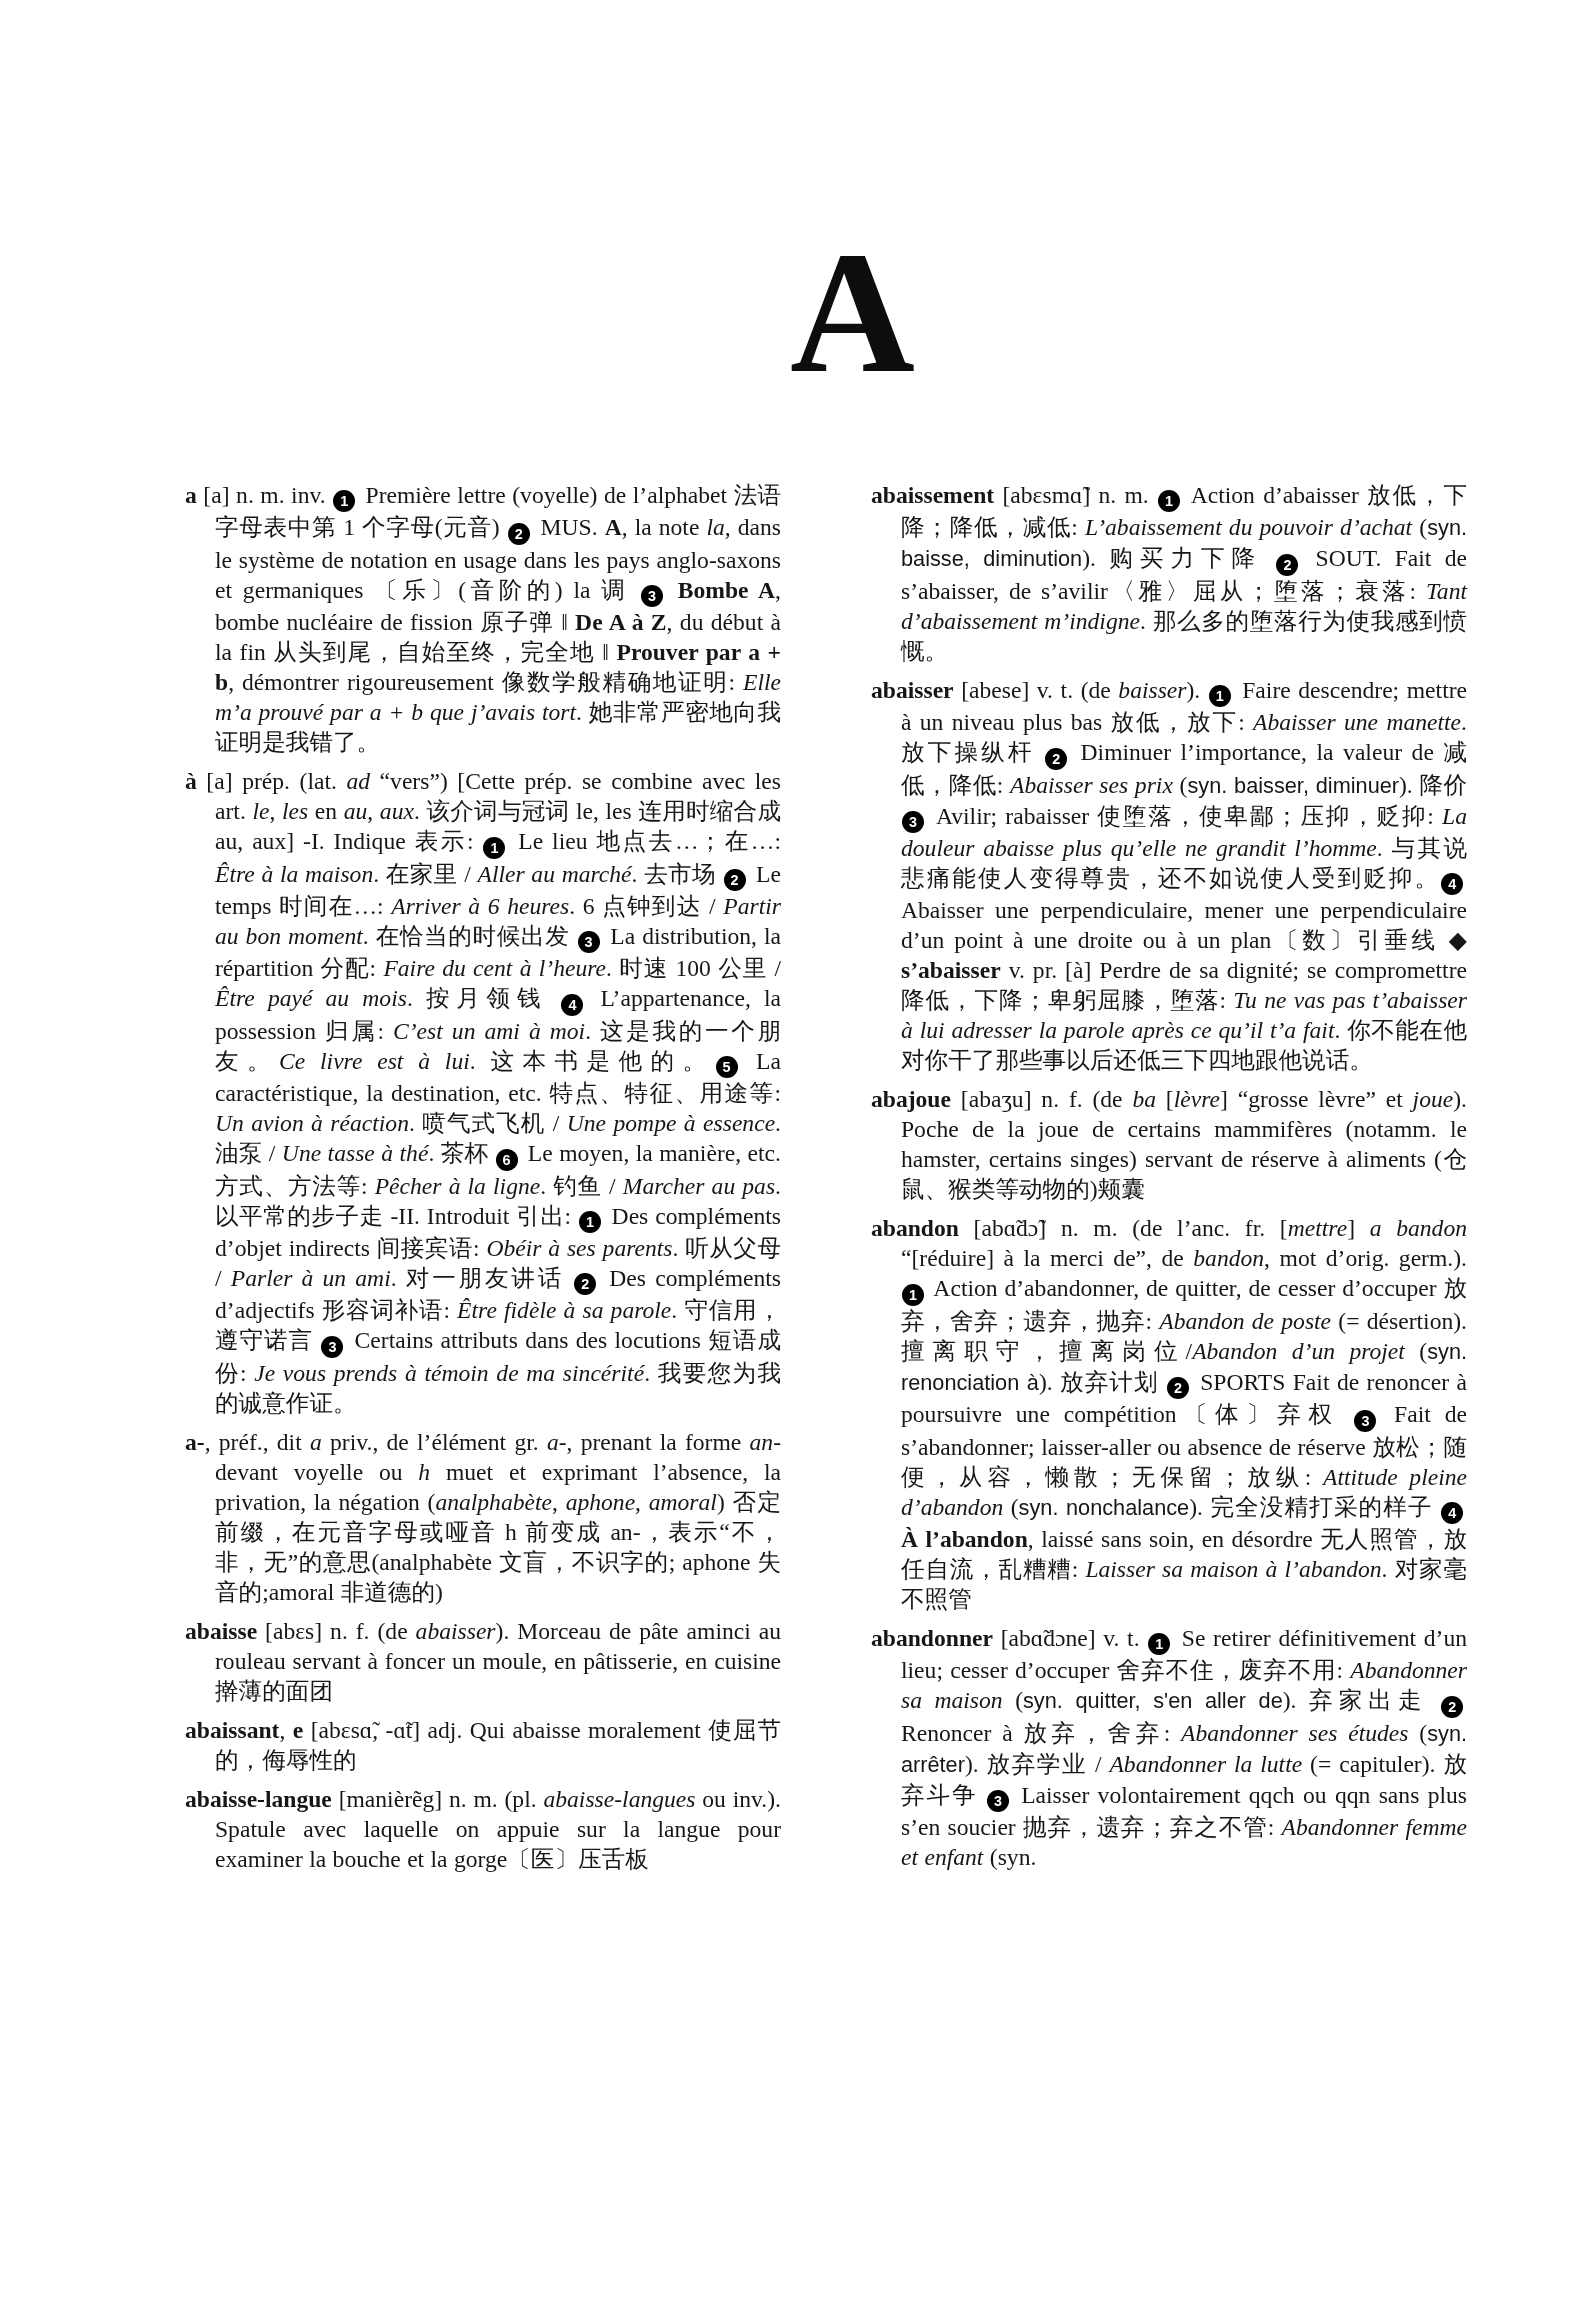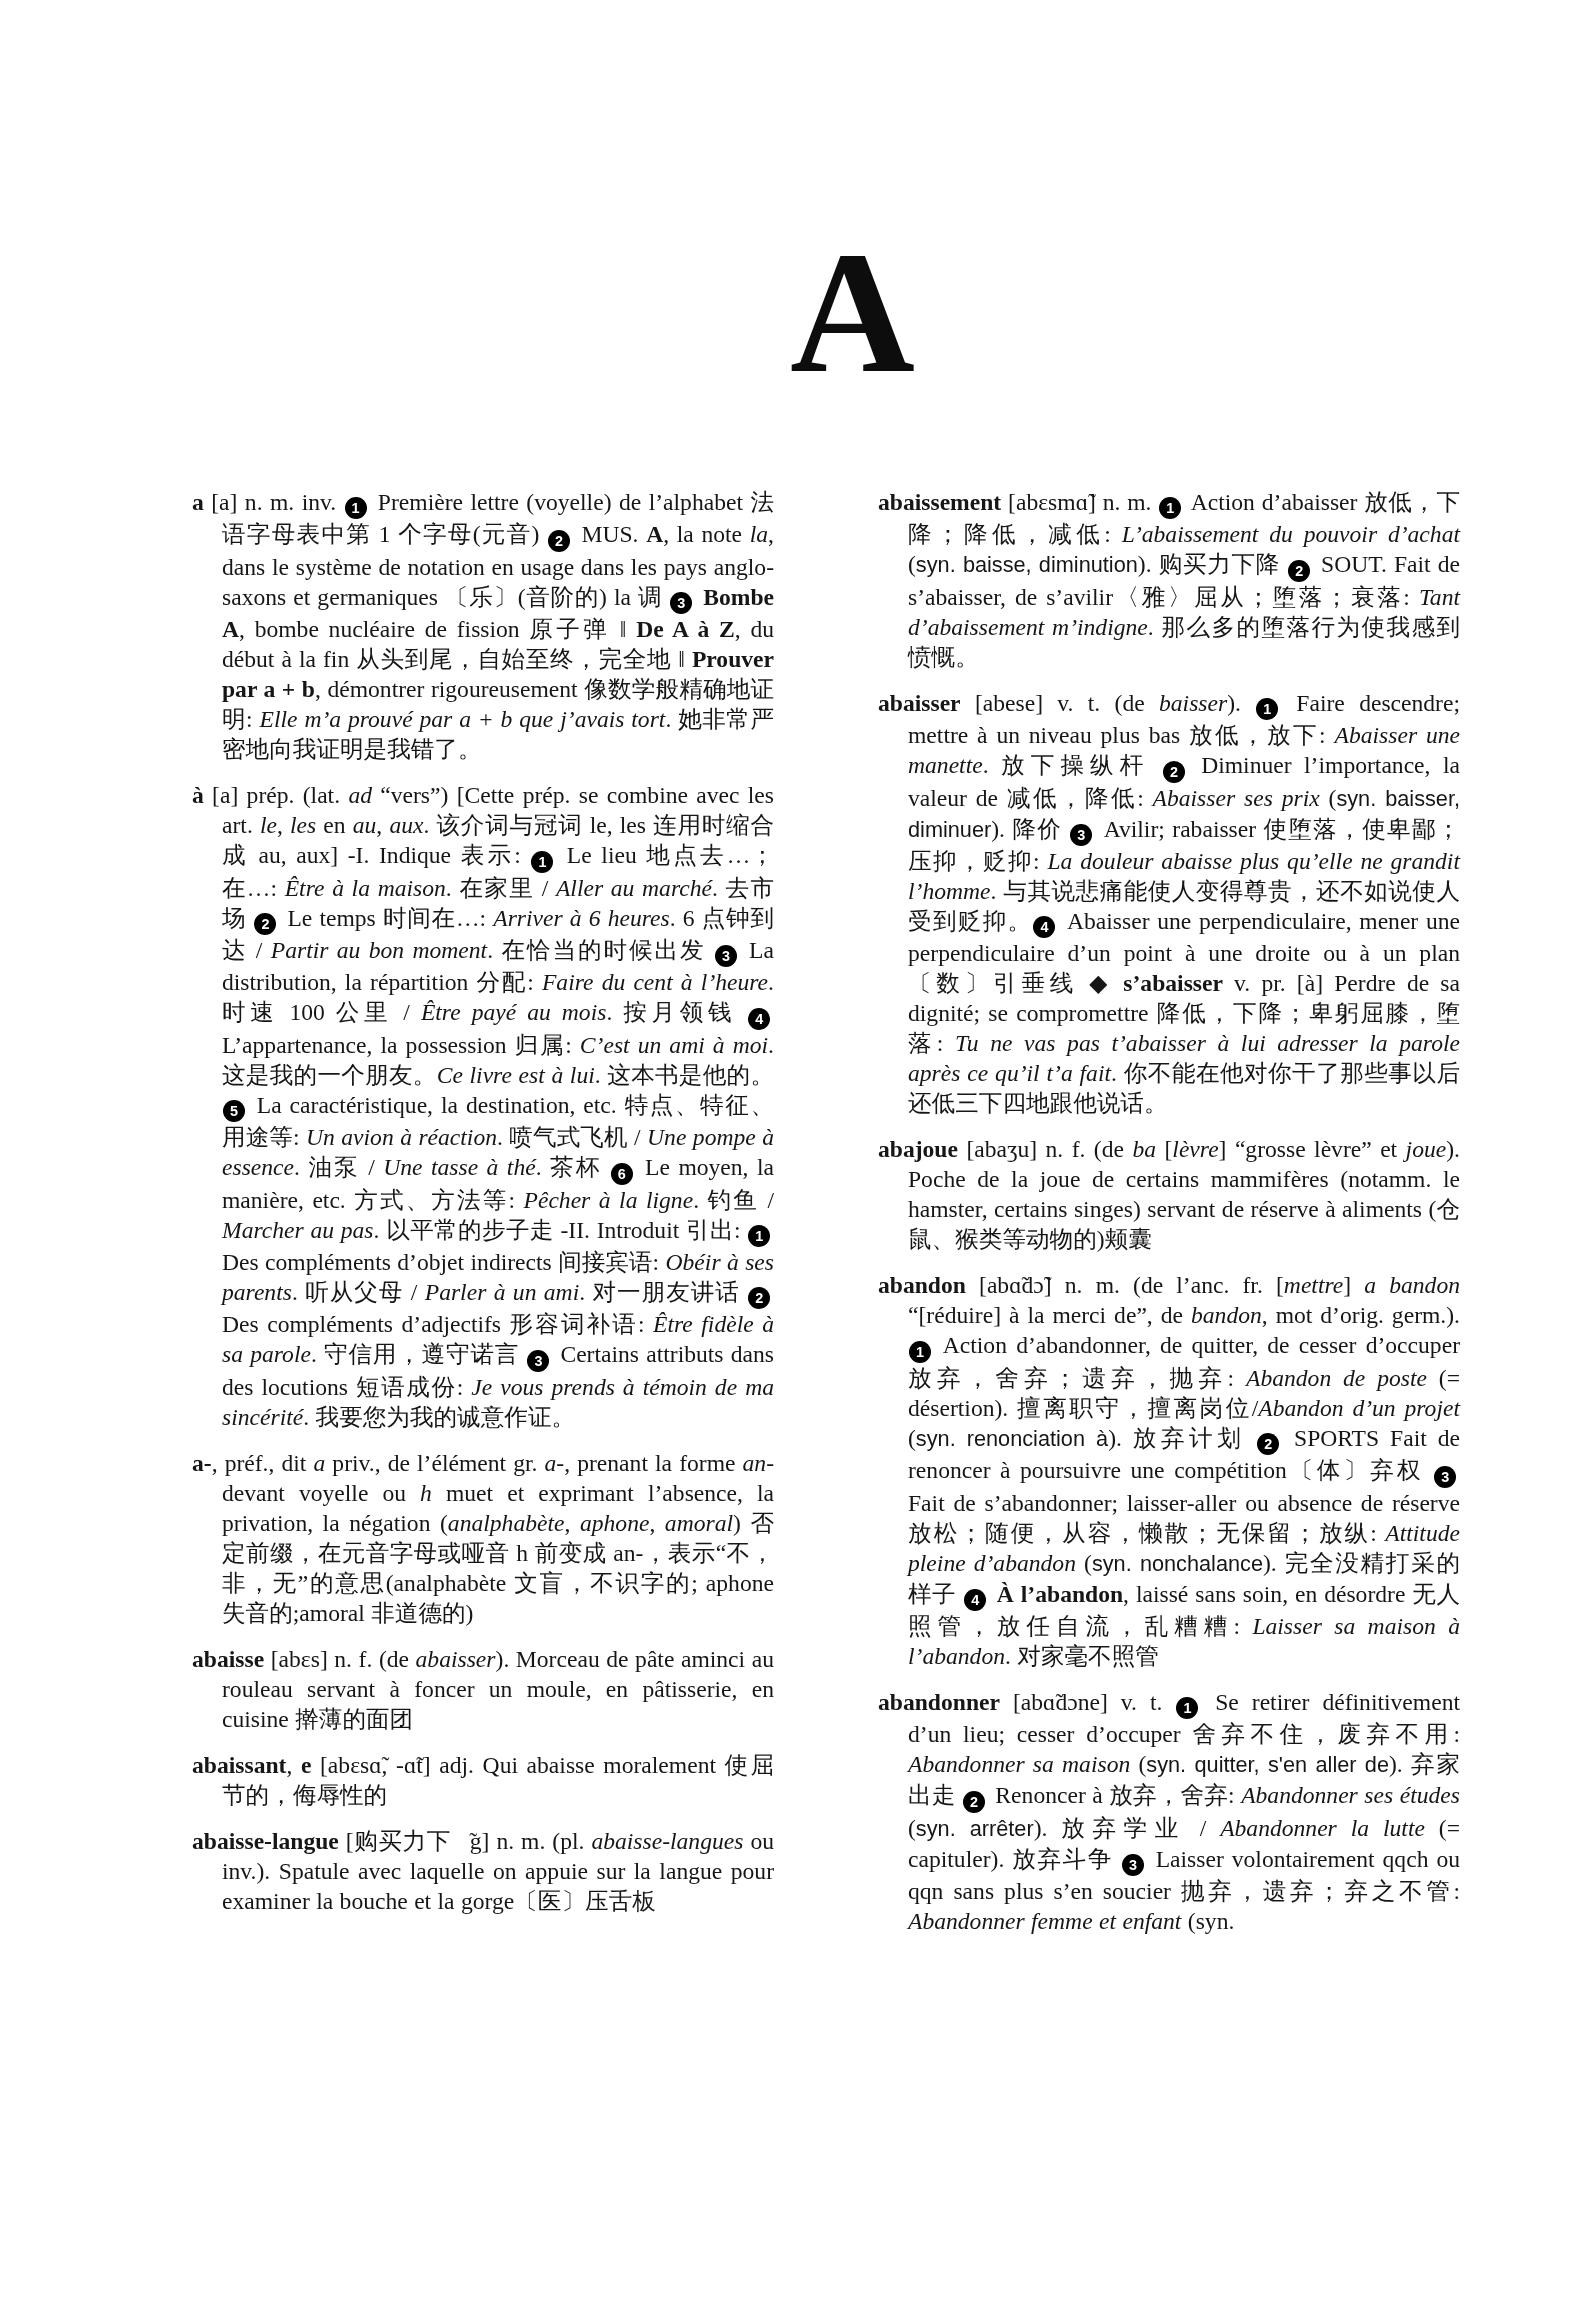--- a/index.html
+++ b/index.html
@@ -30,21 +30,21 @@
     display: flex;
     gap: 72px;
     margin-left: 176px;
     width: 1301px;
   }
   .col {
     width: 614px;
     flex: 0 0 614px;
   }
   p.entry {
-    margin: 16px;
+    margin: 9px;
     padding-left: 30px;
     text-indent: -30px;
     font-size: 23.6px;
     line-height: 30px;
     text-align: justify;
     word-spacing: 0.5px;
   }
   .seg-b { font-weight: bold; }
   .seg-i { font-style: italic; }
   .seg-s {
@@ -74,21 +74,21 @@
 <div class="page">
   <div class="section-letter">A</div>
 
   <div class="columns">
     <div class="col">
         <p class="entry"><span class="seg-b">a</span><span class="seg-n"> [a] n. m. inv. </span><span class="seg-num">1</span><span class="seg-n"> Première lettre (voyelle) de l’alphabet 法语字母表中第 1 个字母(元音) </span><span class="seg-num">2</span><span class="seg-n"> MUS. </span><span class="seg-b">A</span><span class="seg-n">, la note </span><span class="seg-i">la</span><span class="seg-n">, dans le système de notation en usage dans les pays anglo-saxons et germaniques 〔乐〕(音阶的) la 调 </span><span class="seg-num">3</span><span class="seg-b"> Bombe A</span><span class="seg-n">, bombe nucléaire de fission 原子弹 ‖ </span><span class="seg-b">De A à Z</span><span class="seg-n">, du début à la fin 从头到尾，自始至终，完全地 ‖ </span><span class="seg-b">Prouver par a + b</span><span class="seg-n">, démontrer rigoureusement 像数学般精确地证明: </span><span class="seg-i">Elle m’a prouvé par a + b que j’avais tort</span><span class="seg-n">. 她非常严密地向我证明是我错了。</span></p>
         <p class="entry"><span class="seg-b">à</span><span class="seg-n"> [a] prép. (lat. </span><span class="seg-i">ad</span><span class="seg-n"> “vers”) [Cette prép. se combine avec les art. </span><span class="seg-i">le</span><span class="seg-n">, </span><span class="seg-i">les</span><span class="seg-n"> en </span><span class="seg-i">au</span><span class="seg-n">, </span><span class="seg-i">aux</span><span class="seg-n">. 该介词与冠词 le, les 连用时缩合成 au, aux] -I. Indique 表示: </span><span class="seg-num">1</span><span class="seg-n"> Le lieu 地点去…；在…: </span><span class="seg-i">Être à la maison</span><span class="seg-n">. 在家里 / </span><span class="seg-i">Aller au marché</span><span class="seg-n">. 去市场 </span><span class="seg-num">2</span><span class="seg-n"> Le temps 时间在…: </span><span class="seg-i">Arriver à 6 heures</span><span class="seg-n">. 6 点钟到达 / </span><span class="seg-i">Partir au bon moment</span><span class="seg-n">. 在恰当的时候出发 </span><span class="seg-num">3</span><span class="seg-n"> La distribution, la répartition 分配: </span><span class="seg-i">Faire du cent à l’heure</span><span class="seg-n">. 时速 100 公里 / </span><span class="seg-i">Être payé au mois</span><span class="seg-n">. 按月领钱 </span><span class="seg-num">4</span><span class="seg-n"> L’appartenance, la possession 归属: </span><span class="seg-i">C’est un ami à moi</span><span class="seg-n">. 这是我的一个朋友。</span><span class="seg-i">Ce livre est à lui</span><span class="seg-n">. 这本书是他的。</span><span class="seg-num">5</span><span class="seg-n"> La caractéristique, la destination, etc. 特点、特征、用途等: </span><span class="seg-i">Un avion à réaction</span><span class="seg-n">. 喷气式飞机 / </span><span class="seg-i">Une pompe à essence</span><span class="seg-n">. 油泵 / </span><span class="seg-i">Une tasse à thé</span><span class="seg-n">. 茶杯 </span><span class="seg-num">6</span><span class="seg-n"> Le moyen, la manière, etc. 方式、方法等: </span><span class="seg-i">Pêcher à la ligne</span><span class="seg-n">. 钓鱼 / </span><span class="seg-i">Marcher au pas</span><span class="seg-n">. 以平常的步子走 -II. Introduit 引出: </span><span class="seg-num">1</span><span class="seg-n"> Des compléments d’objet indirects 间接宾语: </span><span class="seg-i">Obéir à ses parents</span><span class="seg-n">. 听从父母 / </span><span class="seg-i">Parler à un ami</span><span class="seg-n">. 对一朋友讲话 </span><span class="seg-num">2</span><span class="seg-n"> Des compléments d’adjectifs 形容词补语: </span><span class="seg-i">Être fidèle à sa parole</span><span class="seg-n">. 守信用，遵守诺言 </span><span class="seg-num">3</span><span class="seg-n"> Certains attributs dans des locutions 短语成份: </span><span class="seg-i">Je vous prends à témoin de ma sincérité</span><span class="seg-n">. 我要您为我的诚意作证。</span></p>
         <p class="entry"><span class="seg-b">a-</span><span class="seg-n">, préf., dit </span><span class="seg-i">a</span><span class="seg-n"> priv., de l’élément gr. </span><span class="seg-i">a-</span><span class="seg-n">, prenant la forme </span><span class="seg-i">an-</span><span class="seg-n"> devant voyelle ou </span><span class="seg-i">h</span><span class="seg-n"> muet et exprimant l’absence, la privation, la négation (</span><span class="seg-i">analphabète</span><span class="seg-n">, </span><span class="seg-i">aphone</span><span class="seg-n">, </span><span class="seg-i">amoral</span><span class="seg-n">) 否定前缀，在元音字母或哑音 h 前变成 an-，表示“不，非，无”的意思(analphabète 文盲，不识字的; aphone 失音的;amoral 非道德的)</span></p>
         <p class="entry"><span class="seg-b">abaisse</span><span class="seg-n"> [abɛs] n. f. (de </span><span class="seg-i">abaisser</span><span class="seg-n">). Morceau de pâte aminci au rouleau servant à foncer un moule, en pâtisserie, en cuisine 擀薄的面团</span></p>
         <p class="entry"><span class="seg-b">abaissant</span><span class="seg-n">, </span><span class="seg-b">e</span><span class="seg-n"> [abɛsɑ̃, -ɑ̃t] adj. Qui abaisse moralement 使屈节的，侮辱性的</span></p>
-        <p class="entry"><span class="seg-b">abaisse-langue</span><span class="seg-n"> [购买力下降̃g] n. m. (pl. </span><span class="seg-i">abaisse-langues</span><span class="seg-n"> ou inv.). Spatule avec laquelle on appuie sur la langue pour examiner la bouche et la gorge〔医〕压舌板</span></p>
+        <p class="entry"><span class="seg-b">abaisse-langue</span><span class="seg-n"> [manièrẽg] n. m. (pl. </span><span class="seg-i">abaisse-langues</span><span class="seg-n"> ou inv.). Spatule avec laquelle on appuie sur la langue pour examiner la bouche et la gorge〔医〕压舌板</span></p>
       </div>
     <div class="col">
         <p class="entry"><span class="seg-b">abaissement</span><span class="seg-n"> [abɛsmɑ̃] n. m. </span><span class="seg-num">1</span><span class="seg-n"> Action d’abaisser 放低，下降；降低，减低: </span><span class="seg-i">L’abaissement du pouvoir d’achat</span><span class="seg-n"> (</span><span class="seg-s">syn. baisse, diminution</span><span class="seg-n">). 购买力下降 </span><span class="seg-num">2</span><span class="seg-n"> SOUT. Fait de s’abaisser, de s’avilir〈雅〉屈从；堕落；衰落: </span><span class="seg-i">Tant d’abaissement m’indigne</span><span class="seg-n">. 那么多的堕落行为使我感到愤慨。</span></p>
         <p class="entry"><span class="seg-b">abaisser</span><span class="seg-n"> [abese] v. t. (de </span><span class="seg-i">baisser</span><span class="seg-n">). </span><span class="seg-num">1</span><span class="seg-n"> Faire descendre; mettre à un niveau plus bas 放低，放下: </span><span class="seg-i">Abaisser une manette</span><span class="seg-n">. 放下操纵杆 </span><span class="seg-num">2</span><span class="seg-n"> Diminuer l’importance, la valeur de 减低，降低: </span><span class="seg-i">Abaisser ses prix</span><span class="seg-n"> (</span><span class="seg-s">syn. baisser, diminuer</span><span class="seg-n">). 降价 </span><span class="seg-num">3</span><span class="seg-n"> Avilir; rabaisser 使堕落，使卑鄙；压抑，贬抑: </span><span class="seg-i">La douleur abaisse plus qu’elle ne grandit l’homme</span><span class="seg-n">. 与其说悲痛能使人变得尊贵，还不如说使人受到贬抑。</span><span class="seg-num">4</span><span class="seg-n"> Abaisser une perpendiculaire, mener une perpendiculaire d’un point à une droite ou à un plan〔数〕引垂线 ◆ </span><span class="seg-b">s’abaisser</span><span class="seg-n"> v. pr. [à] Perdre de sa dignité; se compromettre 降低，下降；卑躬屈膝，堕落: </span><span class="seg-i">Tu ne vas pas t’abaisser à lui adresser la parole après ce qu’il t’a fait</span><span class="seg-n">. 你不能在他对你干了那些事以后还低三下四地跟他说话。</span></p>
         <p class="entry"><span class="seg-b">abajoue</span><span class="seg-n"> [abaʒu] n. f. (de </span><span class="seg-i">ba</span><span class="seg-n"> [</span><span class="seg-i">lèvre</span><span class="seg-n">] “grosse lèvre” et </span><span class="seg-i">joue</span><span class="seg-n">). Poche de la joue de certains mammifères (notamm. le hamster, certains singes) servant de réserve à aliments (仓鼠、猴类等动物的)颊囊</span></p>
         <p class="entry"><span class="seg-b">abandon</span><span class="seg-n"> [abɑ̃dɔ̃] n. m. (de l’anc. fr. [</span><span class="seg-i">mettre</span><span class="seg-n">] </span><span class="seg-i">a bandon</span><span class="seg-n"> “[réduire] à la merci de”, de </span><span class="seg-i">bandon</span><span class="seg-n">, mot d’orig. germ.). </span><span class="seg-num">1</span><span class="seg-n"> Action d’abandonner, de quitter, de cesser d’occuper 放弃，舍弃；遗弃，抛弃: </span><span class="seg-i">Abandon de poste</span><span class="seg-n"> (= désertion). 擅离职守，擅离岗位/</span><span class="seg-i">Abandon d’un projet</span><span class="seg-n"> (</span><span class="seg-s">syn. renonciation à</span><span class="seg-n">). 放弃计划 </span><span class="seg-num">2</span><span class="seg-n"> SPORTS Fait de renoncer à poursuivre une compétition〔体〕弃权 </span><span class="seg-num">3</span><span class="seg-n"> Fait de s’abandonner; laisser-aller ou absence de réserve 放松；随便，从容，懒散；无保留；放纵: </span><span class="seg-i">Attitude pleine d’abandon</span><span class="seg-n"> (</span><span class="seg-s">syn. nonchalance</span><span class="seg-n">). 完全没精打采的样子 </span><span class="seg-num">4</span><span class="seg-b"> À l’abandon</span><span class="seg-n">, laissé sans soin, en désordre 无人照管，放任自流，乱糟糟: </span><span class="seg-i">Laisser sa maison à l’abandon</span><span class="seg-n">. 对家毫不照管</span></p>
         <p class="entry"><span class="seg-b">abandonner</span><span class="seg-n"> [abɑ̃dɔne] v. t. </span><span class="seg-num">1</span><span class="seg-n"> Se retirer définitivement d’un lieu; cesser d’occuper 舍弃不住，废弃不用: </span><span class="seg-i">Abandonner sa maison</span><span class="seg-n"> (</span><span class="seg-s">syn. quitter, s'en aller de</span><span class="seg-n">). 弃家出走 </span><span class="seg-num">2</span><span class="seg-n"> Renoncer à 放弃，舍弃: </span><span class="seg-i">Abandonner ses études</span><span class="seg-n"> (</span><span class="seg-s">syn. arrêter</span><span class="seg-n">). 放弃学业 / </span><span class="seg-i">Abandonner la lutte</span><span class="seg-n"> (= capituler). 放弃斗争 </span><span class="seg-num">3</span><span class="seg-n"> Laisser volontairement qqch ou qqn sans plus s’en soucier 抛弃，遗弃；弃之不管: </span><span class="seg-i">Abandonner femme et enfant</span><span class="seg-n"> (syn.</span></p>
       </div>
   </div>
 </div>

